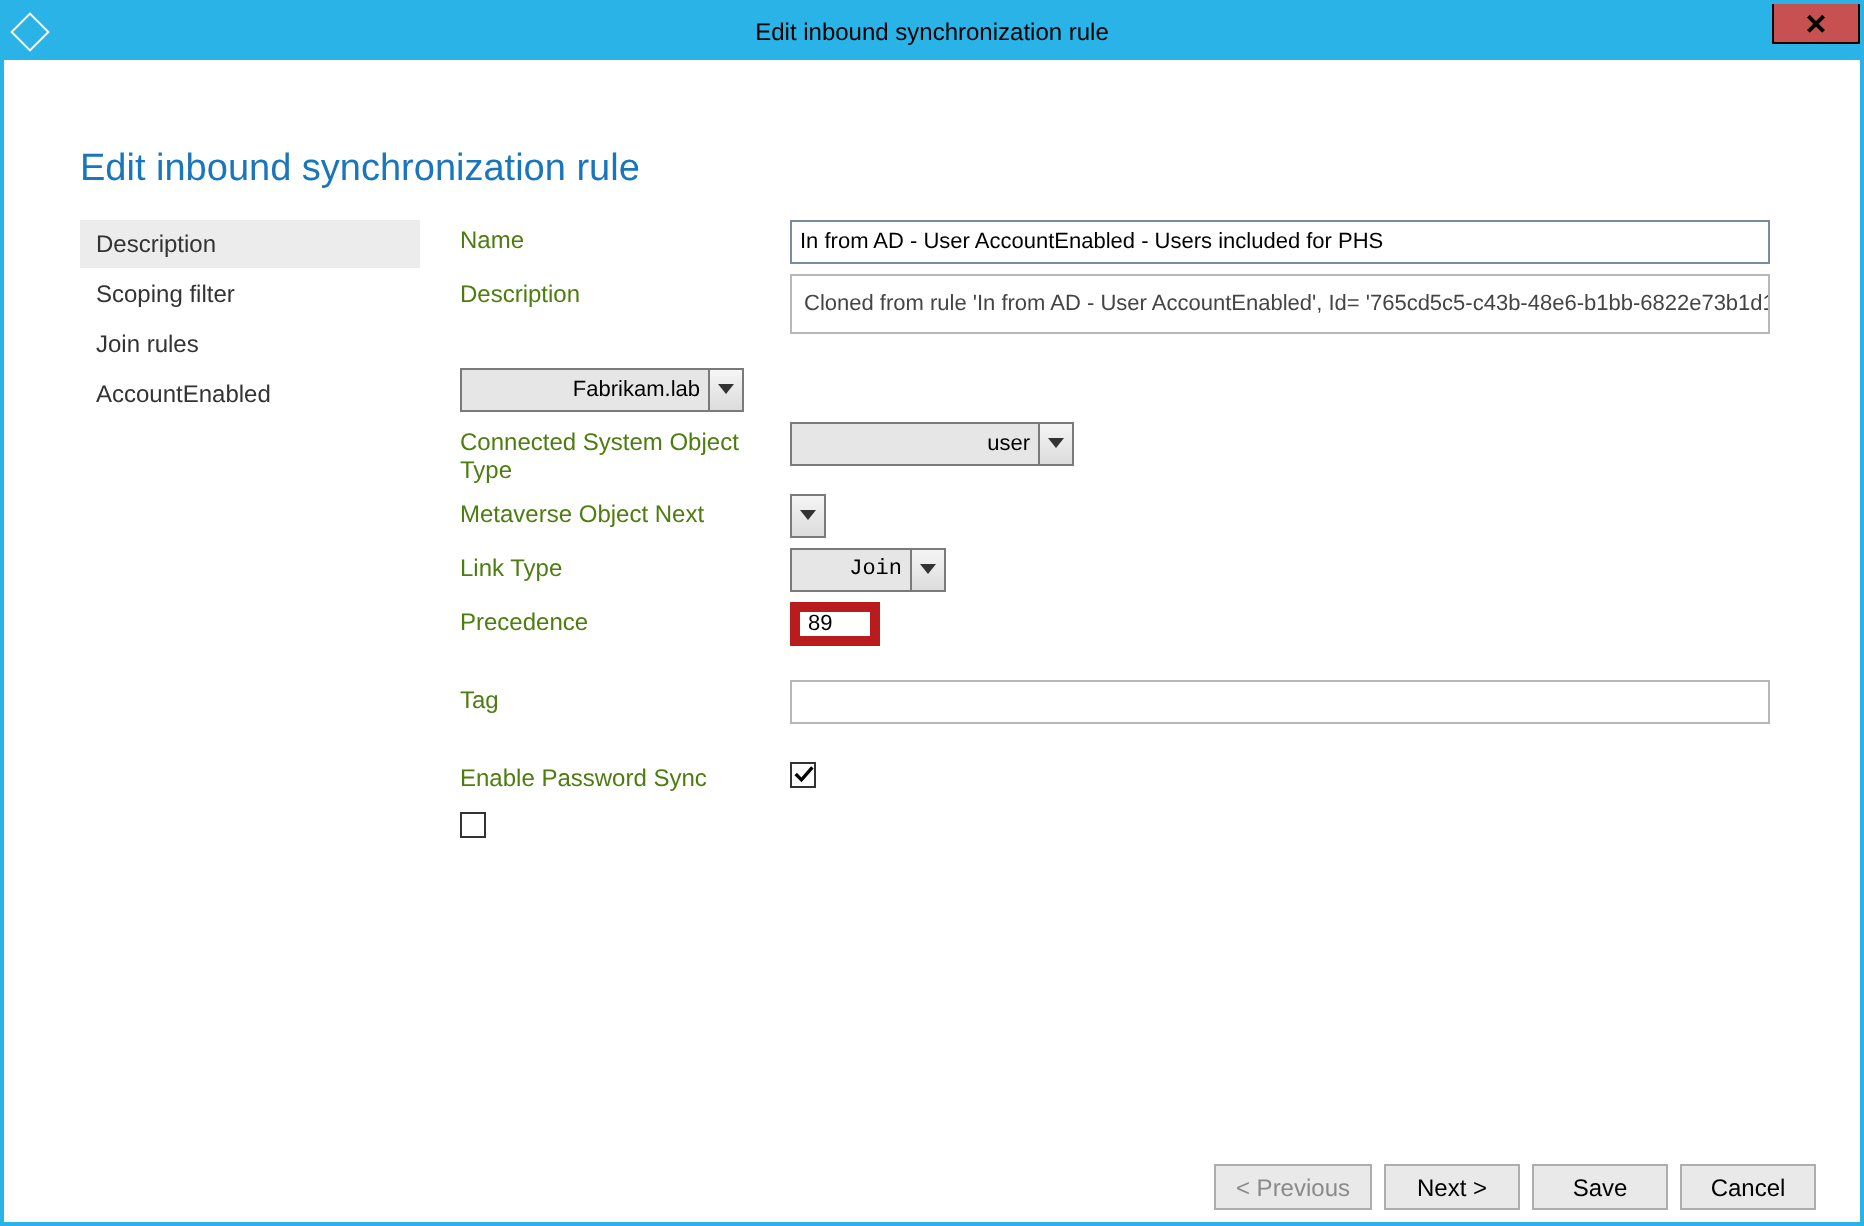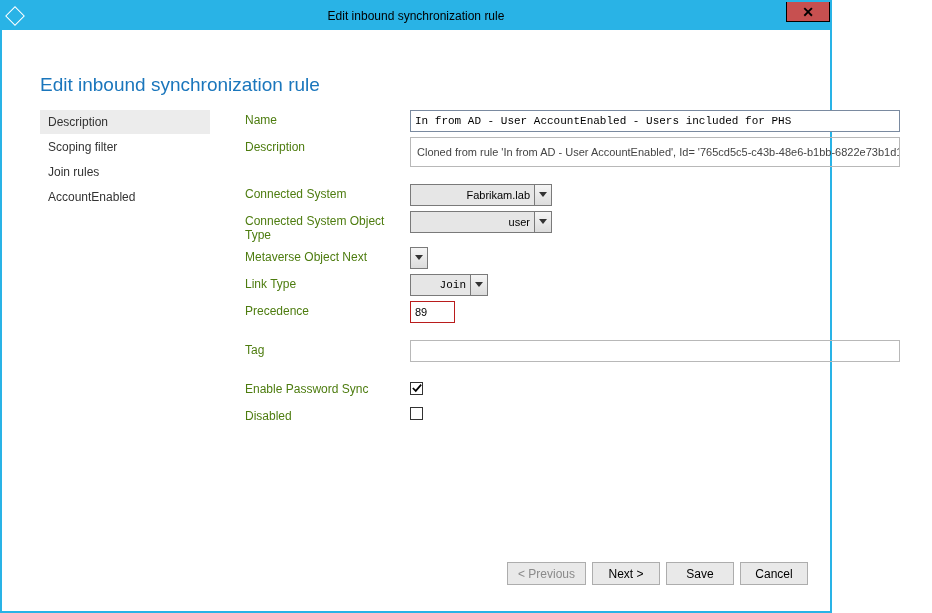--- a/index.html
+++ b/index.html
@@ -1,55 +1,55 @@
 <!DOCTYPE html>
 <html><head>
 <meta charset="utf-8">
 <style>
   * { box-sizing: border-box; font-family: "Segoe UI", Tahoma, sans-serif; }
   html,body { margin:0; padding:0; }
   body { background:#fff; width:932px; height:613px; overflow:hidden; }
 
-  .window-frame { position:relative; width:832px; height:613px; border:2px solid #29b3e6; background:#fff; }
+  .window-frame { position:relative; width:932px; height:613px; border:2px solid #29b3e6; background:#fff; }
   .titlebar { height:28px; background:#29b3e6; display:flex; align-items:center; position:relative; }
   .titlebar .sysicon { width:14px; height:14px; margin-left:6px; transform:rotate(45deg); border:1px solid #fff; }
   .titlebar .title { position:absolute; left:0; right:0; text-align:center; font-size:12px; color:#000; pointer-events:none; }
   .titlebar .close { width:44px; height:20px; background:#c75050; position:absolute; right:0; top:0; display:flex; align-items:center; justify-content:center; color:#000; font-size:14px; font-weight:bold; cursor:pointer; border:1px solid #000; border-top:none; }
 
   .content-area { position:absolute; top:28px; left:0; right:0; bottom:0; padding:20px 28px 16px 28px; }
 
   .page-title { font-size:19px; color:#1a76bc; font-weight:400; margin:24px 0 14px 10px; }
 
-  .body-flex { display:flex; gap:35px; margin-left:10px; }
+  .body-flex { display:flex; gap:20px; margin-left:10px; }
 
   .sidebar { width:170px; flex:0 0 170px; }
   .sidebar-item { font-size:12px; color:#333; padding:5px 8px; margin-bottom:1px; cursor:pointer; }
   .sidebar-item.active { background:#ececec; }
 
   .form-col { flex:1; }
   .form-row { display:flex; align-items:flex-start; margin-bottom:5px; min-height:22px; }
   .form-row .lbl { width:165px; flex:0 0 165px; font-size:12px; color:#4d7c0f; padding-top:3px; }
   .form-row .fld { flex:1; }
 
-  input[type=text].wide { width:490px; height:22px; font-size:11px; padding:1px 4px; border:1px solid #7a8aa0;font-family:Liberation Mono, monospace; }
-  input[type=text].tiny { width:45px; height:22px; font-size:11px; padding:1px 4px; border:1px solid #b91c1c; }
+  input[type=text].wide { width:490px; height:22px; font-size:11px; padding:1px 4px; border:1px solid #7a8aa0; }
+  input[type=text].tiny { width:45px; height:22px; font-size:11px; padding:1px 4px; border:5px solid #b91c1c; }
   .desc-box { width:490px; height:30px; border:1px solid #b8b8b8; font-size:11px; color:#444; padding:8px 6px 2px 6px; overflow:hidden; white-space:nowrap; }
 
   .combo { display:inline-flex; height:22px; }
   .combo input { height:22px; width:124px; background:#e6e6e6; border:1px solid #7a7a7a; border-right:none; font-size:11px; padding:1px 4px; color:#000;text-align:right; }
   .combo .dd { width:18px; height:22px; background:linear-gradient(#f5f5f5,#dcdcdc); border:1px solid #7a7a7a; display:flex; align-items:center; justify-content:center; cursor:pointer; }
   .combo .dd svg { width:8px; height:6px; }
   .combo.short input { width:60px;font-family:Liberation Mono, monospace; }
 
   .chk { width:13px; height:13px; border:1px solid #333; display:inline-flex; align-items:center; justify-content:center; cursor:pointer; background:#fff; }
   .chk svg { width:10px; height:10px; }
 
   .tag-field { width:490px; height:22px; border:1px solid #b8b8b8; }
 
-  .button-bar { position:absolute; bottom:26px; right:22px; display:flex; gap:6px; }
+  .button-bar { position:absolute; bottom:6px; right:22px; display:flex; gap:6px; }
   .btn { min-width:68px; height:23px; font-size:12px; background:#e9e9e9; border:1px solid #adadad; cursor:pointer; padding:0 10px; color:#000000; }
   .btn:disabled { color:#8a8a8a; cursor:default; }
 
   .spacer-row { height:12px; }
 </style>
 </head>
 <body>
 
 <div class="window-frame">
 
@@ -86,21 +86,20 @@
         <div class="form-row" style="align-items:flex-start;">
           <div class="lbl">Description</div>
           <div class="fld">
             <div class="desc-box">Cloned from rule 'In from AD - User AccountEnabled', Id= '765cd5c5-c43b-48e6-b1bb-6822e73b1d14', A</div>
           </div>
         </div>
 
         <div class="spacer-row"></div>
 
         <div class="form-row">
-          <div class="lbl">Connected System</div>
           <div class="fld">
             <div class="combo">
               <input type="text" readonly="" value="Fabrikam.lab" style="">
               <div class="dd">
                   <svg viewBox="0 0 8 6">
                     <path d="M0 0 L8 0 L4 5 Z" fill="#333"></path>
                   </svg>
                 </div>
             </div>
           </div>
@@ -170,21 +169,20 @@
           <div class="fld">
             <span class="chk">
               <svg viewBox="0 0 12 12">
                   <path d="M1 6 L4.5 9.5 L11 2" stroke="#000" stroke-width="2" fill="none"></path>
                 </svg>
             </span>
           </div>
         </div>
 
         <div class="form-row">
-          <div class="lbl">Disabled</div>
           <div class="fld">
             <span class="chk"></span>
           </div>
         </div>
 
       </div>
     </div>
 
     <div class="button-bar">
       <button class="btn" disabled="">&lt; Previous</button>

